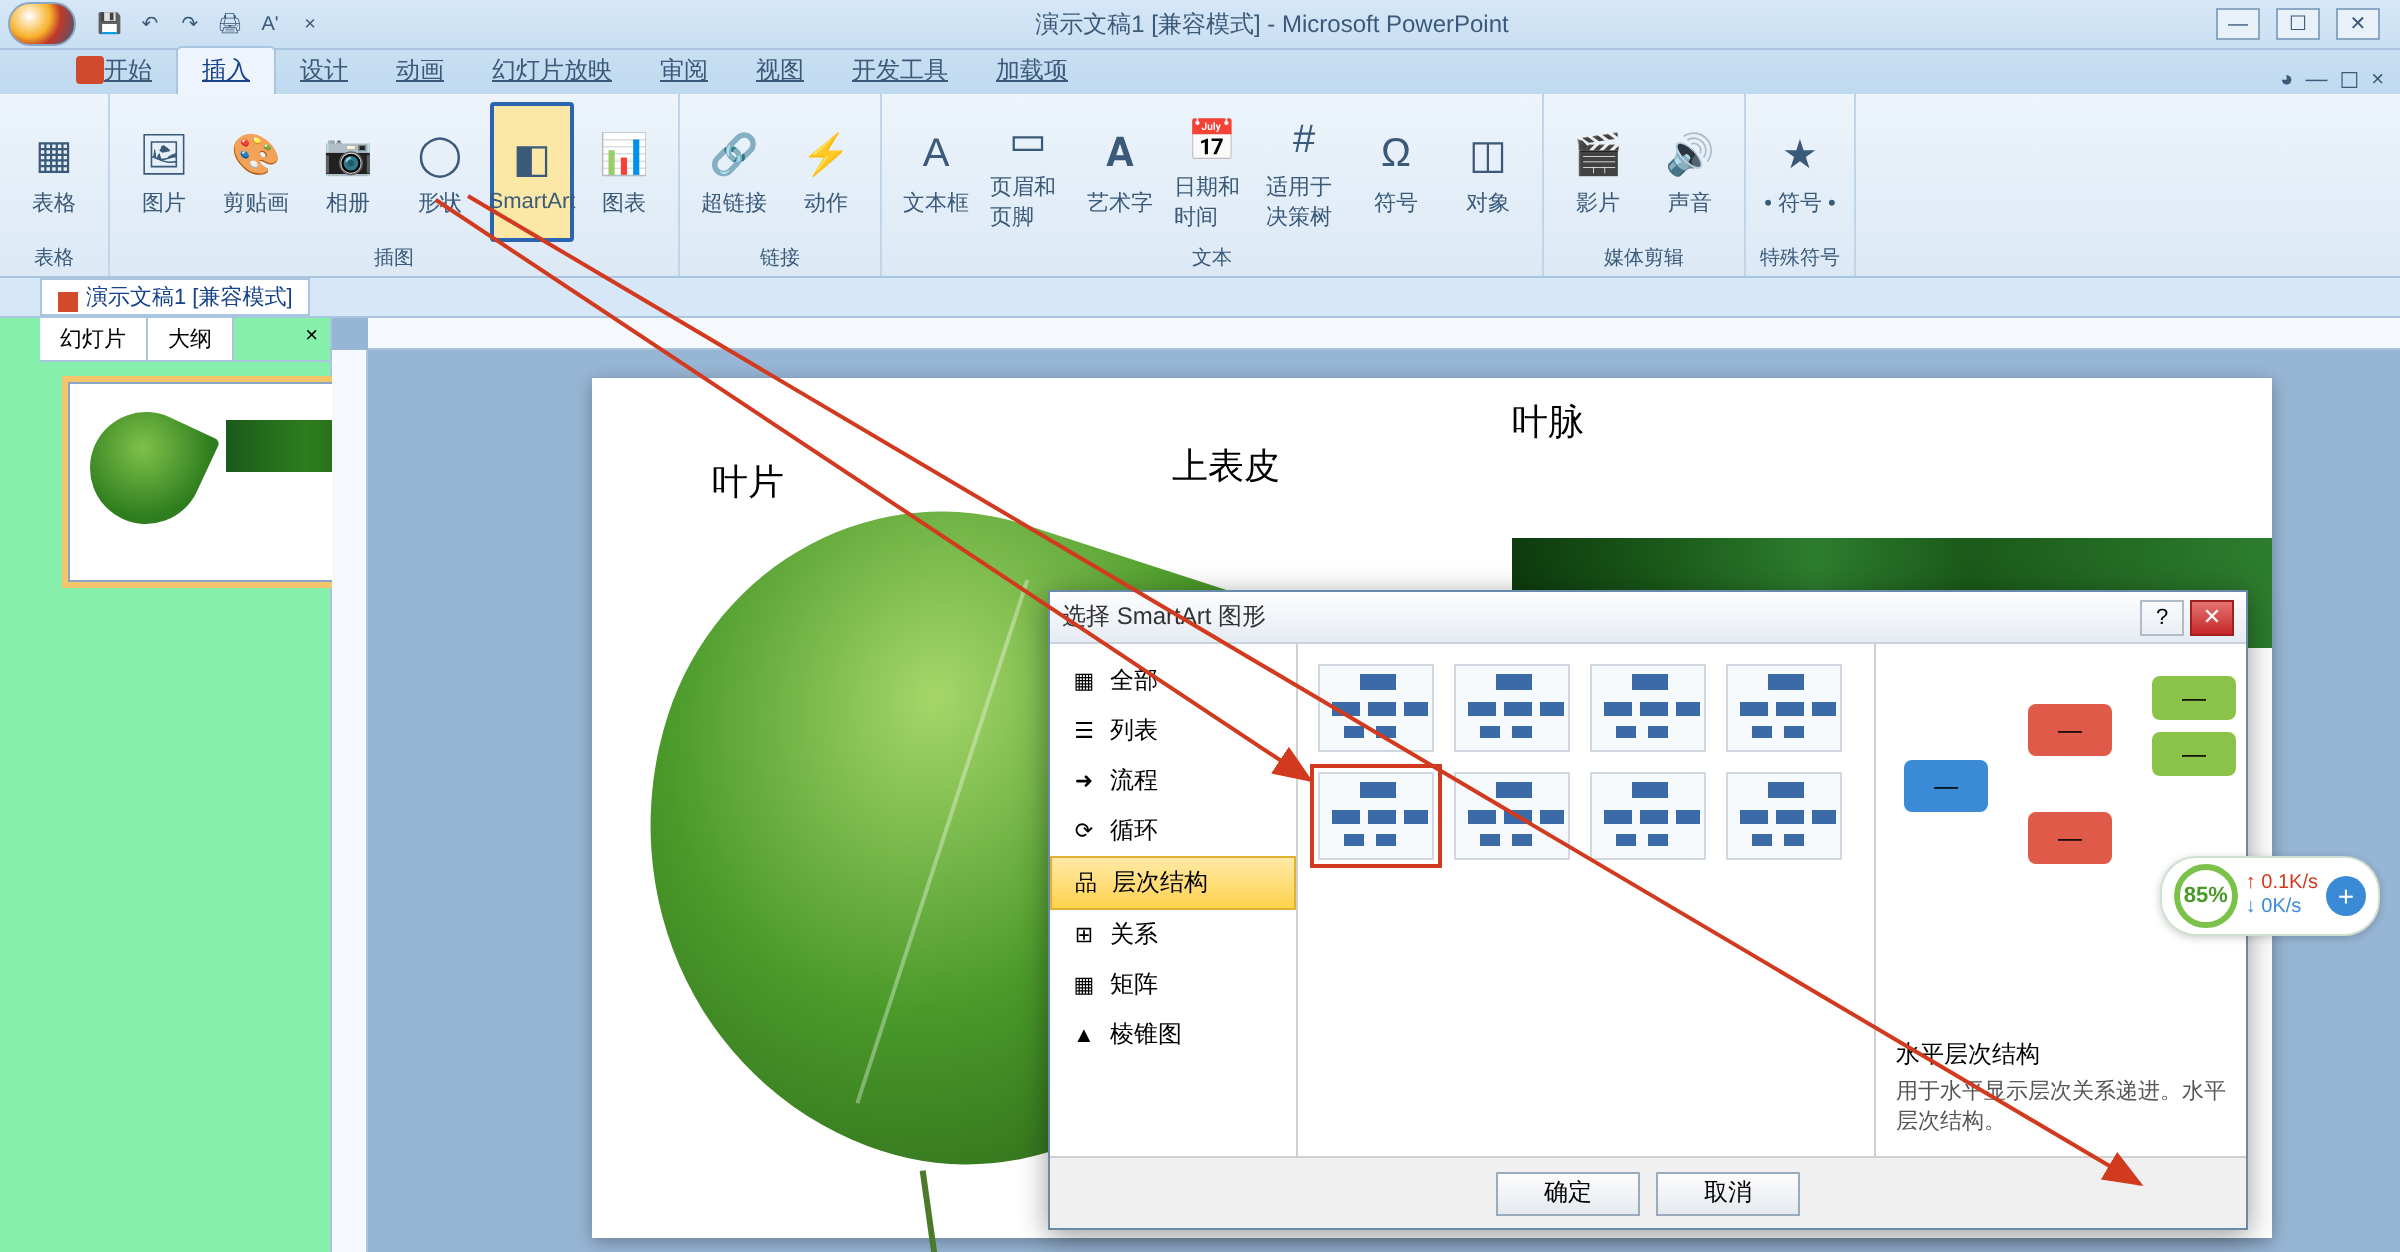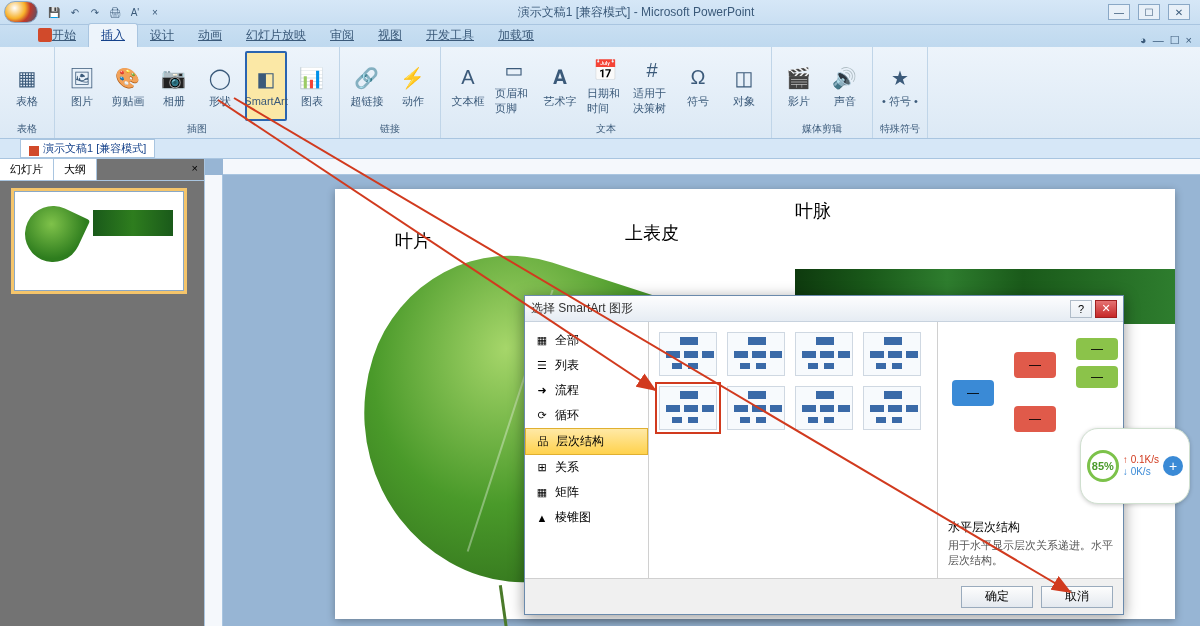--- a/index.html
+++ b/index.html
@@ -30,21 +30,21 @@
 .group-label { font-size: 10px; color: #3b5a7a; text-align: center; padding-top: 1px; }
 .smartart-highlight { border: 2px solid #2a64b0; background: #fbe8a6; border-radius: 2px; }
 
 
 .doc-strip { height: 20px; background: #d6e7f7; border-bottom: 1px solid #a9c5e0; display: flex; align-items: center; font-size: 11px; }
 .doc-tab { background: #fff; border: 1px solid #a9c5e0; padding: 1px 8px; margin-left: 20px; color: #15428b; display: flex; align-items: flex-end; gap: 4px; }
 .doc-tab .sq { width: 10px; height: 10px; background: #d14a2b; }
 
 
 .workspace { display: flex; height: calc(626px - 25px - 22px - 92px - 20px); }
-.panel-left { width: 205px; background: #737373; border-right: 1px solid #a9c5e0; }
+.panel-left { width: 166px; background: #86efac; border-right: 1px solid #a9c5e0; padding-left: 20px; }
 .panel-tabs { display: flex; font-size: 11px; border-bottom: 1px solid #a9c5e0; }
 .panel-tabs div { padding: 3px 10px; border-right: 1px solid #a9c5e0; background: #fff; }
 .panel-tabs .x { margin-left: auto; border: none; background: transparent; padding: 3px 6px; }
 .thumb { margin: 10px 14px; width: 170px; height: 100px; background: #fff; border: 1px solid #8aa8c6; box-shadow: 0 0 0 3px #f5c56b; position: relative; }
 .thumb-leaf { position: absolute; left: 10px; top: 14px; width: 56px; height: 56px; background: radial-gradient(circle at 40% 35%, #7fc24a, #2e7d1e 70%); border-radius: 50% 5% 50% 50%; transform: rotate(25deg); }
 .thumb-strip { position: absolute; right: 10px; top: 18px; width: 80px; height: 26px; background: linear-gradient(90deg,#1a5a1a,#2e7d1e,#1a5a1a); }
 
 .editor { flex: 1; background: #97b5d4; position: relative; overflow: hidden; }
 .ruler-h { position: absolute; top: 0; left: 18px; right: 0; height: 16px; background: #f5f8fc; border-bottom: 1px solid #a9c5e0; font-size: 8px; color: #6a8aac; }
 .ruler-v { position: absolute; top: 16px; left: 0; width: 18px; bottom: 0; background: #f5f8fc; border-right: 1px solid #a9c5e0; }
@@ -69,28 +69,28 @@
 .cat.sel { background: linear-gradient(#ffe9a6,#ffd24d); border: 1px solid #e0b030; }
 .dlg-gallery { flex: 1; padding: 10px; display: flex; flex-wrap: wrap; gap: 10px; align-content: flex-start; overflow: auto; }
 .gal-item { width: 58px; height: 44px; border: 1px solid #cfd8e2; background: #f7fafd; position: relative; }
 .gal-item.sel { outline: 2px solid #d13a1e; outline-offset: 2px; }
 .gi-box { position:absolute; background:#3a6aa8; }
 .dlg-preview { width: 186px; border-left: 1px solid #d0d0d0; padding: 10px; display:flex; flex-direction:column; }
 .pv-canvas { flex:1; position:relative; }
 .pv-node { position:absolute; border-radius:4px; display:flex; align-items:center; justify-content:center; }
 .pv-title { font-size: 12px; margin-top: 4px; }
 .pv-desc { font-size: 11px; color: #555; margin-top: 2px; }
-.dlg-foot { height: 36px; border-top: 1px solid #d0d0d0; display: flex; align-items: center; justify-content: flex-end; gap: 8px; padding: 0 10px; background: #f0f0f0; }
+.dlg-foot { height: 36px; border-top: 1px solid #d0d0d0; display: flex; align-items: center; justify-content: center; gap: 8px; padding: 0 10px; background: #f0f0f0; }
 .dlg-foot button { width: 72px; height: 22px; background: linear-gradient(#fdfdfd,#e4e9ef); border: 1px solid #9aabbd; font-size: 12px; cursor: pointer; }
 
 
 .arrow-svg { position: absolute; left: 0; top: 0; pointer-events: none; }
 
 
-.speed { position:absolute; right:10px; top:428px; display:flex; align-items:center; gap:4px; background:#fff; border:1px solid #d0e0d0; border-radius:18px; padding:21px 6px; box-shadow:0 1px 4px rgba(0,0,0,.2); font-size:10px; }
+.speed { position:absolute; right:10px; top:428px; display:flex; align-items:center; gap:4px; background:#fff; border:1px solid #d0e0d0; border-radius:18px; padding:3px 6px; box-shadow:0 1px 4px rgba(0,0,0,.2); font-size:10px; }
 .speed .circ { width:32px; height:32px; border-radius:50%; border:3px solid #7cc24a; display:flex; align-items:center; justify-content:center; color:#4a9a2a; font-size:11px; font-weight:bold; }
 .speed .rows { display:flex; flex-direction:column; line-height:12px; color:#666; }
 .speed .plus { width:20px; height:20px; border-radius:50%; background:#3a8ad6; color:#fff; display:flex; align-items:center; justify-content:center; font-size:14px; }
 </style>
 </head>
 <body>
 
 <div class="titlebar">
   <div class="office-btn"></div>
   <div class="qat">

